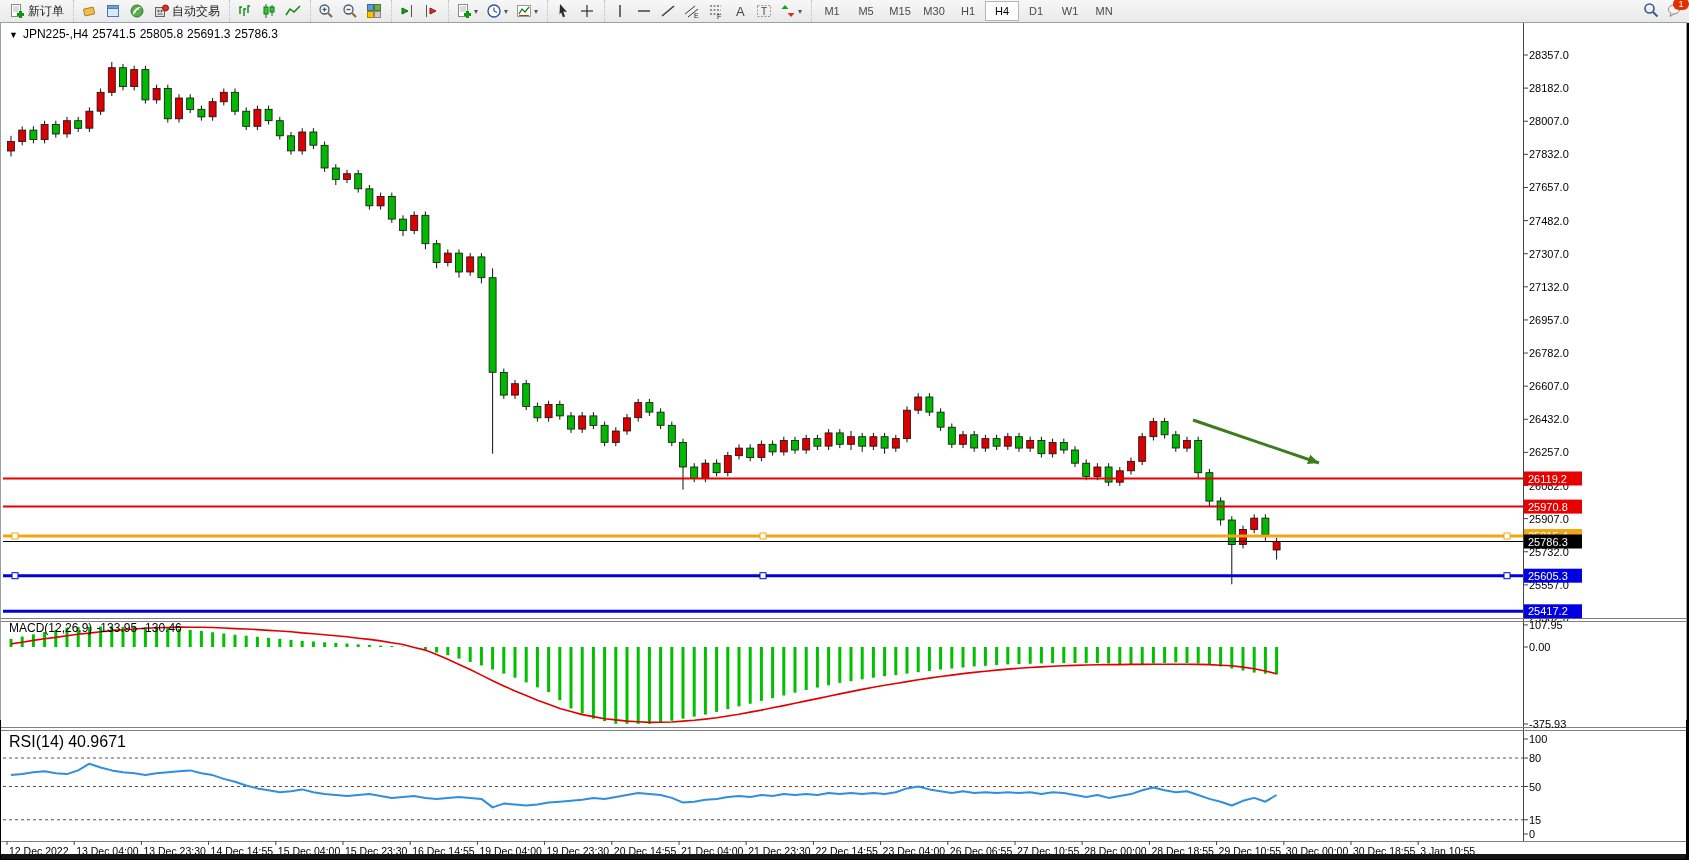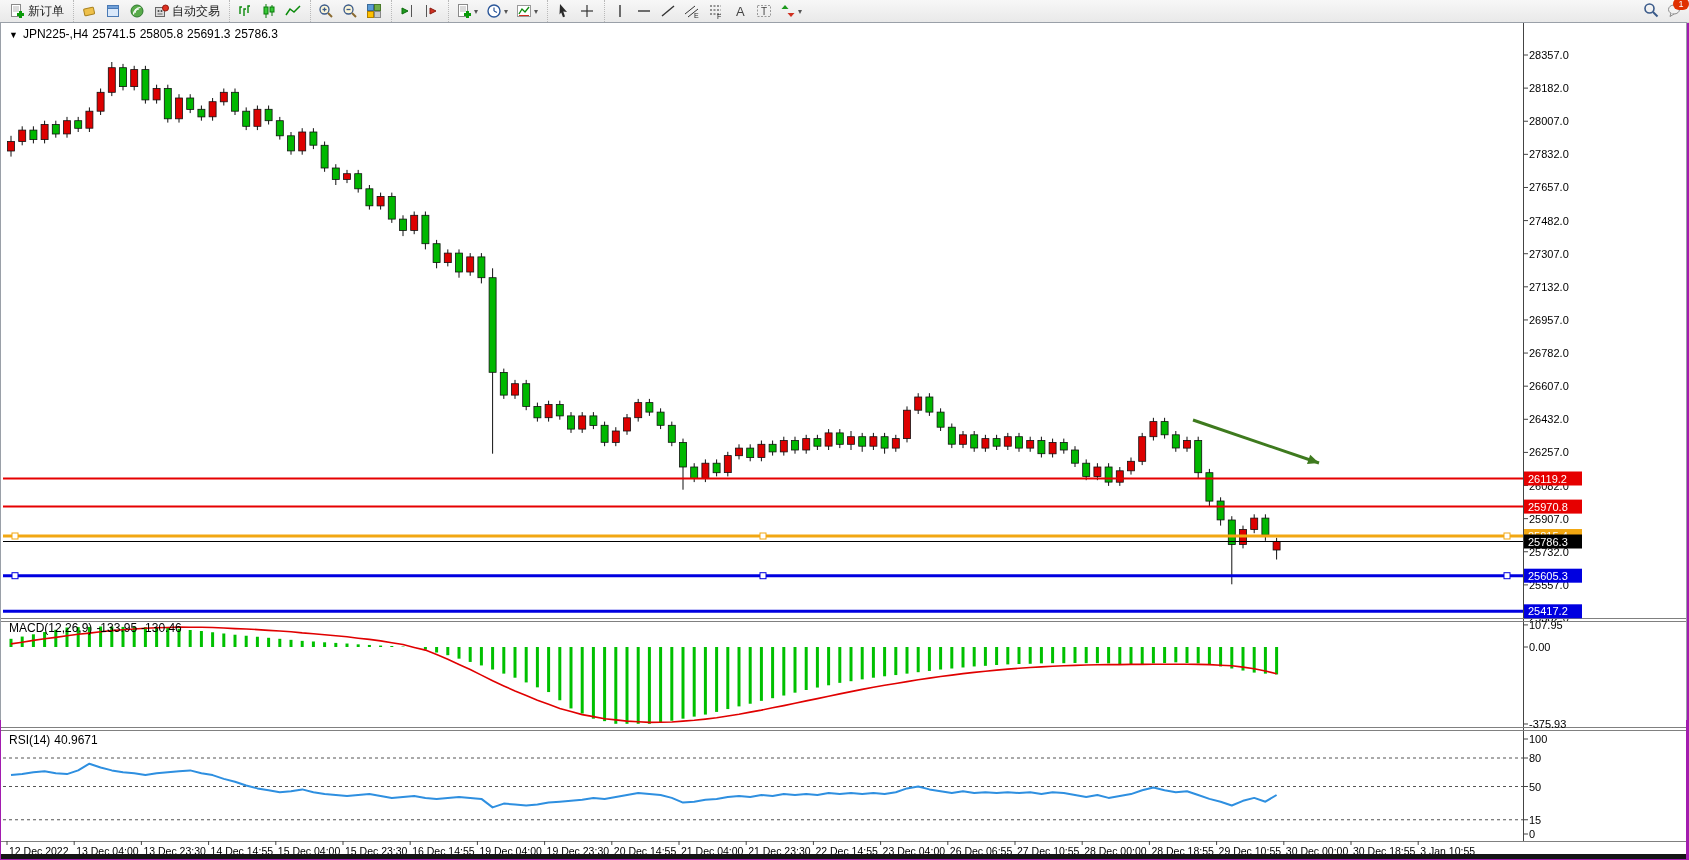--- a/index.html
+++ b/index.html
@@ -1,16 +1,16 @@
 <!DOCTYPE html>
 <html><head>
 <meta charset="utf-8">
 <style>
   html,body{margin:0;padding:0;background:#ececec;font-family:"Liberation Sans",sans-serif;}
-  #app{position:relative;width:1689px;height:860px;overflow:hidden;background:#a21caf;}
+  #app{position:relative;width:1689px;height:860px;overflow:hidden;background:#000000;}
   
   #toolbar{position:absolute;left:0;top:0;width:1689px;height:22px;background:linear-gradient(#f7f7f7,#e9e9e9);
            border-bottom:1px solid #cfcfcf;display:flex;align-items:center;font-size:12px;color:#222;}
   .tb-group{display:flex;align-items:center;height:22px;padding:0 3px;border-left:1px dotted #b9b9b9;margin-left:2px;}
   .tb-group:first-child{border-left:none;}
   .tb-btn{display:flex;align-items:center;height:20px;padding:0 3px;border:1px solid transparent;border-radius:2px;cursor:default;}
   .tb-btn .lbl{margin-left:3px;white-space:nowrap;}
   .tb-btn .caret{font-size:8px;color:#555;margin-left:2px;}
   .tb-btn svg{display:block;}
   .tf-btn{height:18px;min-width:24px;display:flex;align-items:center;justify-content:center;
@@ -20,21 +20,21 @@
   #notif-wrap{position:relative;margin-left:8px;}
   #notif-badge{position:absolute;top:-4px;right:-6px;background:#e03000;color:#fff;border-radius:7px;
                font-size:9px;min-width:12px;height:12px;line-height:12px;text-align:center;padding:0 2px;}
   
   #chart-window{position:absolute;left:0;top:22px;width:1687px;height:698px;background:#fff;
                 border:1px solid #9aa0a8;box-sizing:border-box;}
   #chart-title{position:absolute;left:8px;top:4px;font-size:12px;color:#000;z-index:5;}
   #chart-title .tri{font-size:9px;color:#000;margin-right:5px;}
   #chart-title span{margin-right:4px;}
   #macd-label{position:absolute;left:8px;top:598px;font-size:12px;color:#000;z-index:5;}
-  #rsi-label{position:absolute;left:8px;top:710px;font-size:12px;color:#000;z-index:5;}
+  #rsi-label{position:absolute;left:8px;top:710px;font-size:16px;color:#000;z-index:5;}
   #macd-label span,#rsi-label span{margin-right:4px;}
   svg text{font-family:"Liberation Sans",sans-serif;}
 </style>
 </head>
 <body>
 
 <div id="app">
   <div id="toolbar">
       <div class="tb-group">
         <div class="tb-btn">
@@ -276,20 +276,31 @@
         </div>
         <div class="tb-btn">
           <span>
             <svg width="16" height="16" viewBox="0 0 16 16">
               <polygon points="5,2 8.5,6 1.5,6" fill="#1e9a1e"></polygon>
               <polygon points="11,14 14.5,10 7.5,10" fill="#d03020"></polygon>
             </svg>
           </span>
           <span class="caret">▾</span>
         </div>
+      </div>
+      <div class="tb-group">
+        <div class="tf-btn">M1</div>
+        <div class="tf-btn">M5</div>
+        <div class="tf-btn">M15</div>
+        <div class="tf-btn">M30</div>
+        <div class="tf-btn">H1</div>
+        <div class="tf-btn active">H4</div>
+        <div class="tf-btn">D1</div>
+        <div class="tf-btn">W1</div>
+        <div class="tf-btn">MN</div>
       </div>
       <div id="tb-right">
         <span><svg width="16" height="16" viewBox="0 0 16 16">
             <circle cx="6.5" cy="6.5" r="4.5" fill="none" stroke="#3a5a8a" stroke-width="1.6"></circle>
             <line x1="10" y1="10" x2="14.5" y2="14.5" stroke="#3a5a8a" stroke-width="2"></line>
           </svg></span>
         <span id="notif-wrap"><svg width="16" height="16" viewBox="0 0 16 16">
             <ellipse cx="7" cy="7.5" rx="5.5" ry="4.5" fill="#f2f2f2" stroke="#8a8a8a"></ellipse>
             <path d="M4 11 L3 14.5 L7 12" fill="#f2f2f2" stroke="#8a8a8a"></path>
           </svg><span id="notif-badge">1</span></span>

